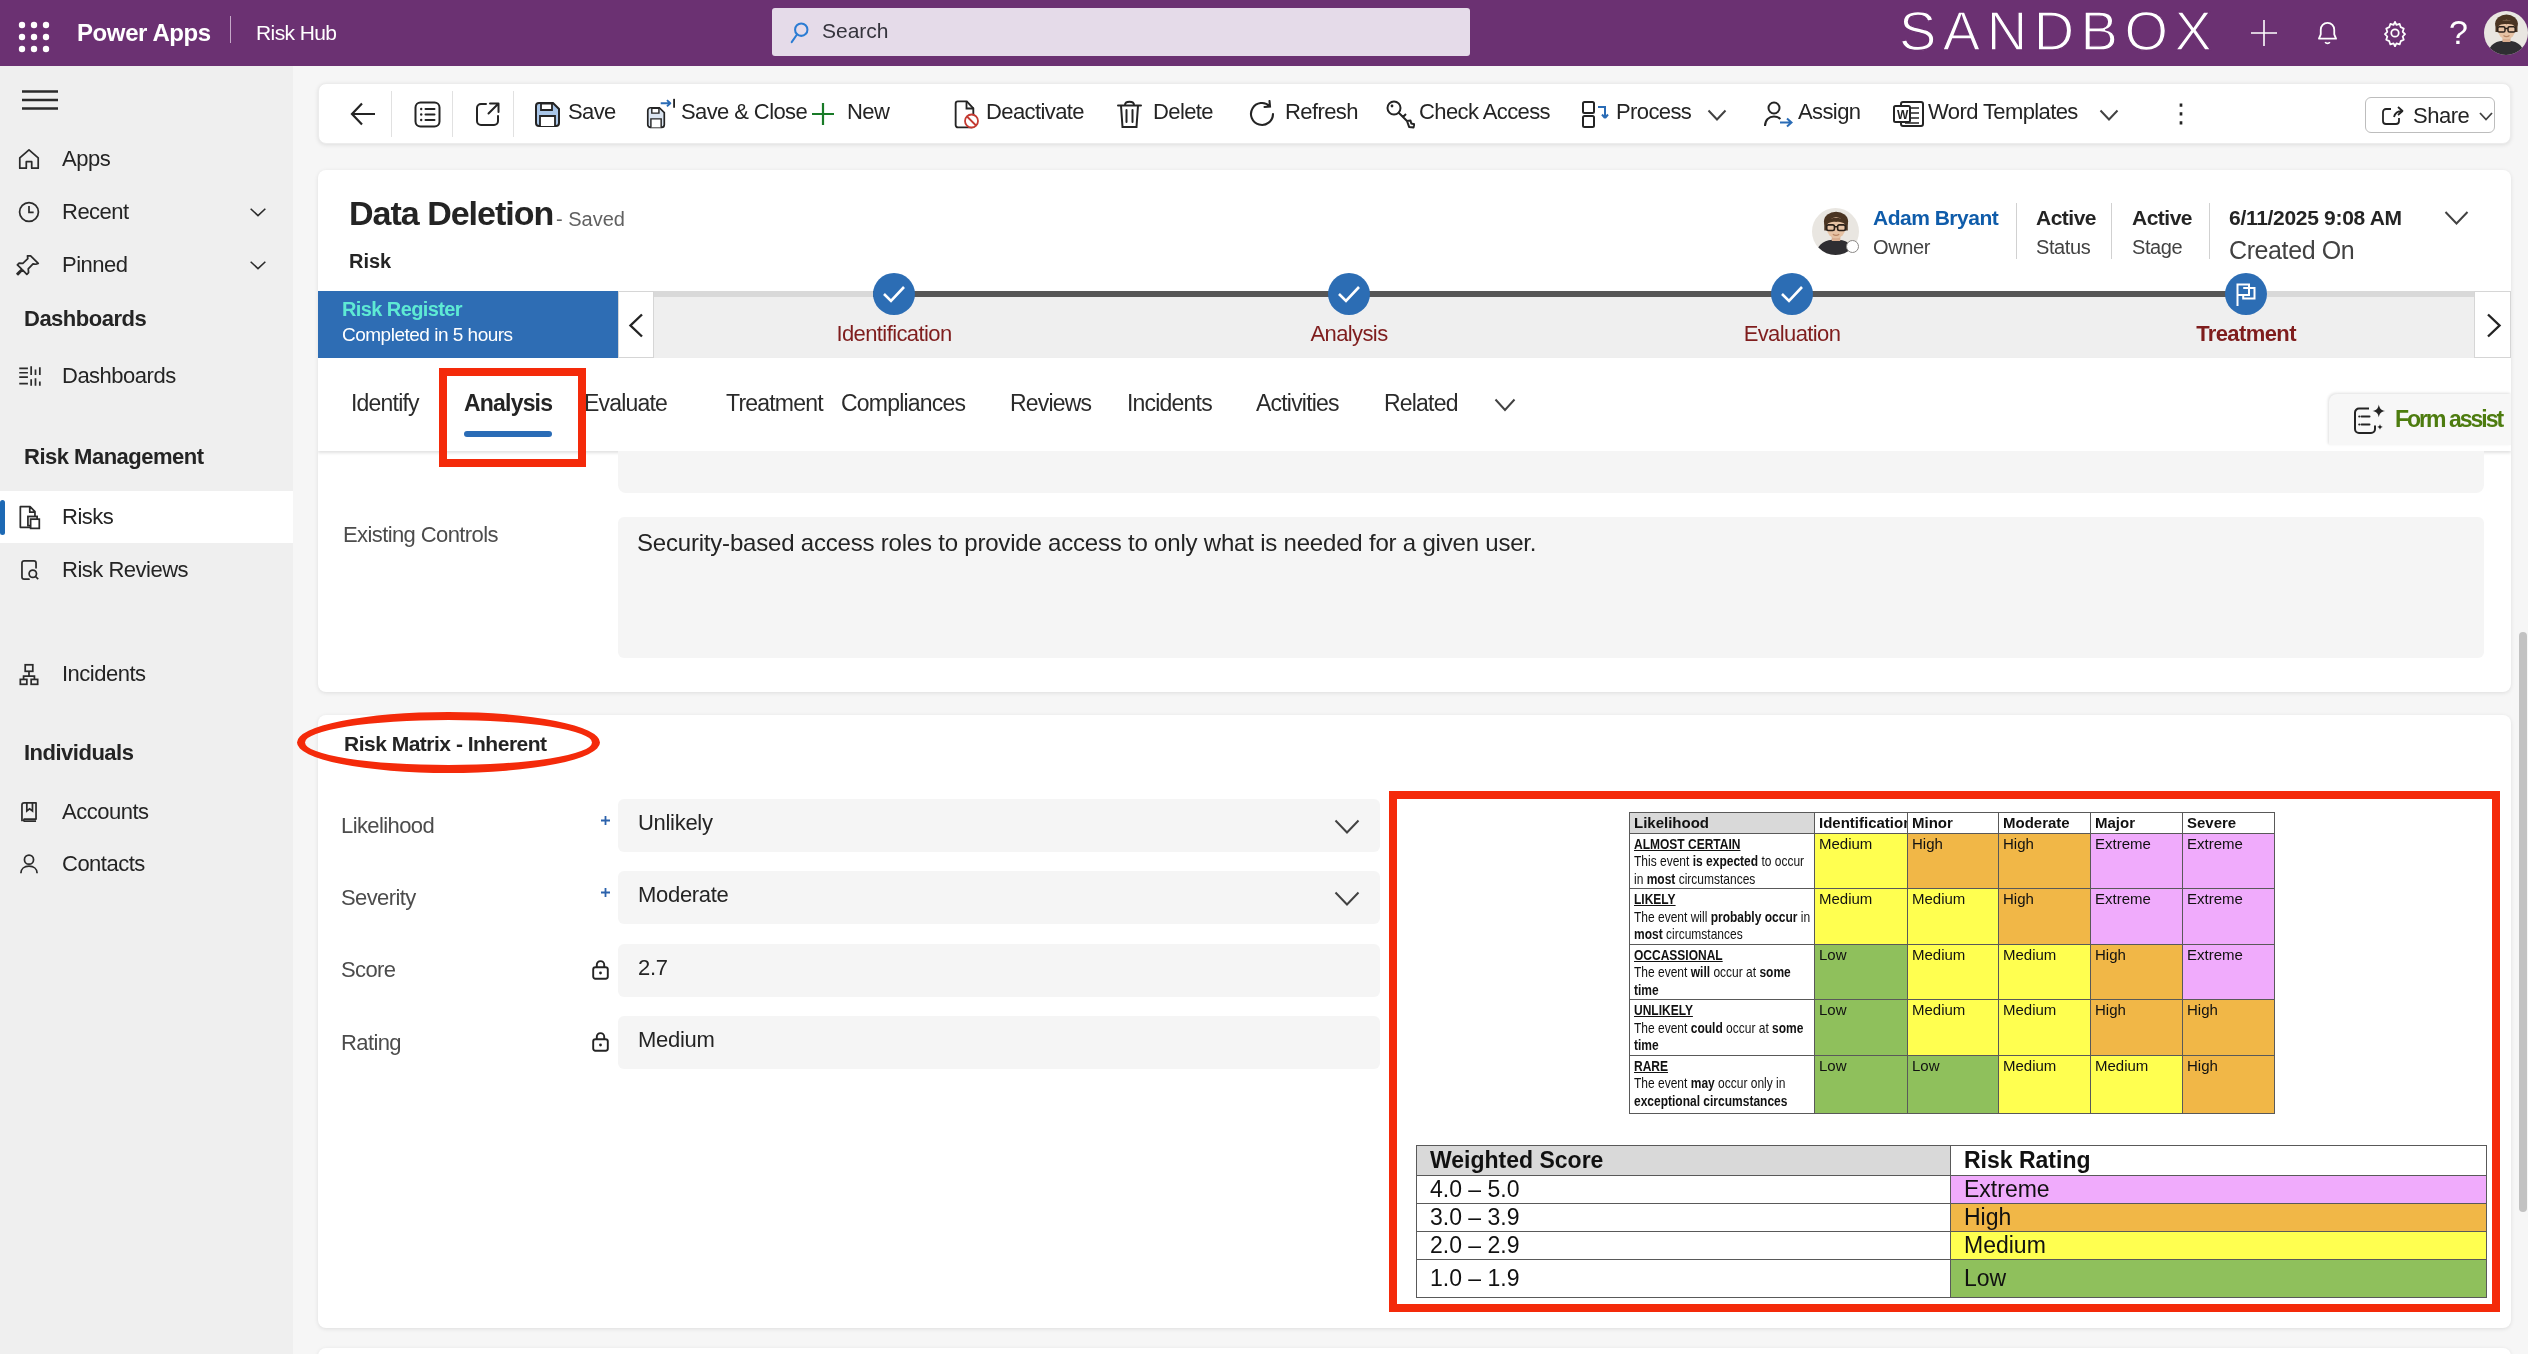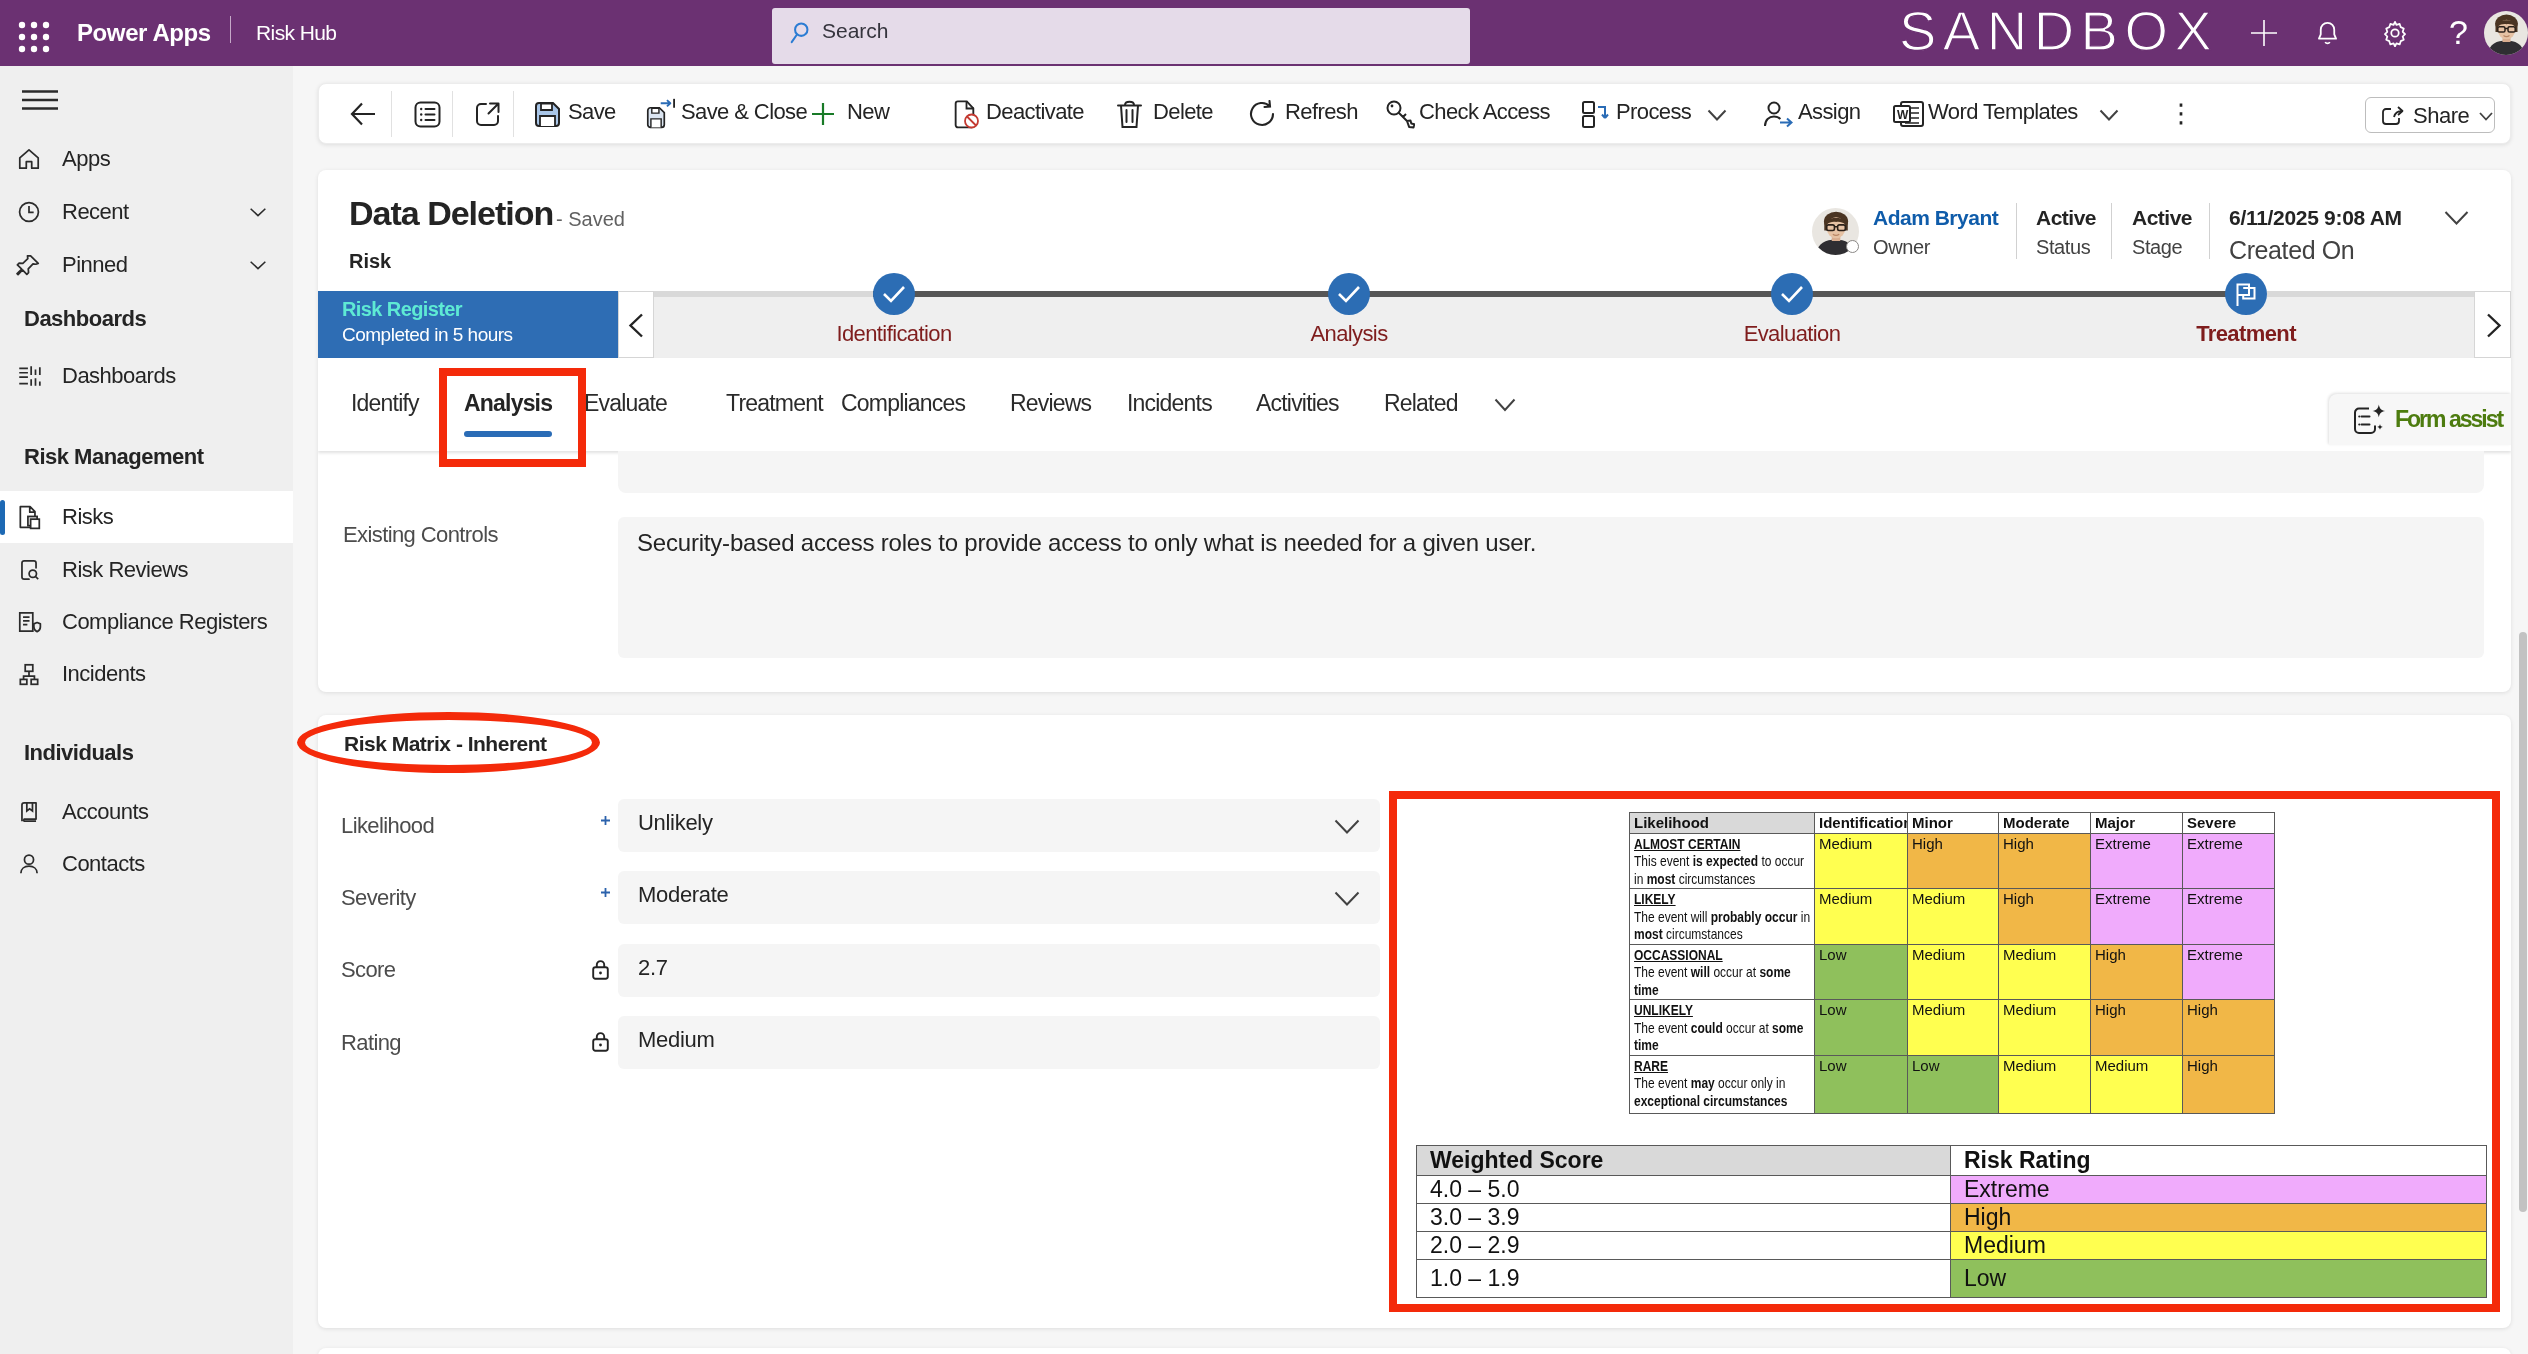--- a/index.html
+++ b/index.html
@@ -1,20 +1,20 @@
 <!DOCTYPE html>
 <html><head>
 <meta charset="utf-8">
 <style>
   * { margin:0; padding:0; box-sizing:border-box; }
   html,body { width:2528px; height:1354px; font-family:"Liberation Sans", sans-serif; background:#f6f6f6; overflow:hidden; }
   .abs { position:absolute; }
   
   #topbar { position:absolute; left:0; top:0; width:2528px; height:66px; background:#6b3172; }
-  #searchbox { position:absolute; left:772px; top:8px; width:698px; height:56px; background:#e5dbe9; border-radius:3px; }
+  #searchbox { position:absolute; left:772px; top:8px; width:698px; height:48px; background:#e5dbe9; border-radius:3px; }
   #sandbox { position:absolute; left:1899px; top:0px; width:330px; height:66px; line-height:62px; color:#fff; font-size:56px; font-weight:400; letter-spacing:6.5px; -webkit-text-stroke:1.3px #6b3172; }
   
   #sidebar { position:absolute; left:0; top:66px; width:293px; height:1288px; background:#efefef; }
   .navitem { position:absolute; left:0; width:293px; height:52px; }
   .navitem .ic { position:absolute; left:16px; top:50%; transform:translateY(-50%); width:26px; height:26px; }
   .navitem .tx { position:absolute; left:62px; top:50%; transform:translateY(-50%); font-size:22px; letter-spacing:-0.5px; color:#242424; white-space:nowrap; }
   .navhead { position:absolute; left:24px; font-size:22px; letter-spacing:-0.5px; font-weight:bold; color:#242424; }
   .chev { position:absolute; right:24px; top:50%; transform:translateY(-50%); width:22px; height:22px; }
   
   #content { position:absolute; left:293px; top:66px; width:2235px; height:1288px; background:#f6f6f6; }
@@ -159,27 +159,20 @@
 
   <div class="navitem" style="top:478px">
     <svg class="ic" viewBox="0 0 24 24" fill="none" stroke="#2b2b2b" stroke-width="1.6">
       <path d="M18.5 10 V5.5 A2 2 0 0 0 16.5 3.5 H7.5 A2 2 0 0 0 5.5 5.5 V18.5 A2 2 0 0 0 7.5 20.5 H12" stroke-linecap="round"></path>
       <circle cx="15.5" cy="15.5" r="3.4"></circle>
         <path d="M18 18 L20.5 20.5"></path>
     </svg>
     <div class="tx">Risk Reviews</div>
   </div>
 
-  <div class="navitem" style="top:530px">
-    <svg class="ic" viewBox="0 0 24 24" fill="none" stroke="#2b2b2b" stroke-width="1.6">
-      <path d="M3.5 3.5 H15.5 V20.5 H3.5 Z M6.5 7.5 h6 M6.5 11 h6 M6.5 14.5 h4"></path>
-      <path d="M19.5 12.5 l3 1.2 v3 c0 2.4-1.7 3.8-3 4.3 c-1.3-.5-3-1.9-3-4.3 v-3 Z" stroke-linejoin="round"></path>
-    </svg>
-    <div class="tx">Compliance Registers</div>
-  </div>
 
   <div class="navitem" style="top:582px">
     <svg class="ic" viewBox="0 0 24 24" fill="none" stroke="#2b2b2b" stroke-width="1.6">
       <rect x="8.5" y="3.5" width="7" height="6"></rect>
         <path d="M12 9.5 V14 M12 14 H7 V17 M12 14 h5 v3"></path>
       <rect x="4" y="17" width="6" height="4.5"></rect>
         <rect x="14" y="17" width="6" height="4.5"></rect>
     </svg>
     <div class="tx">Incidents</div>
   </div>

